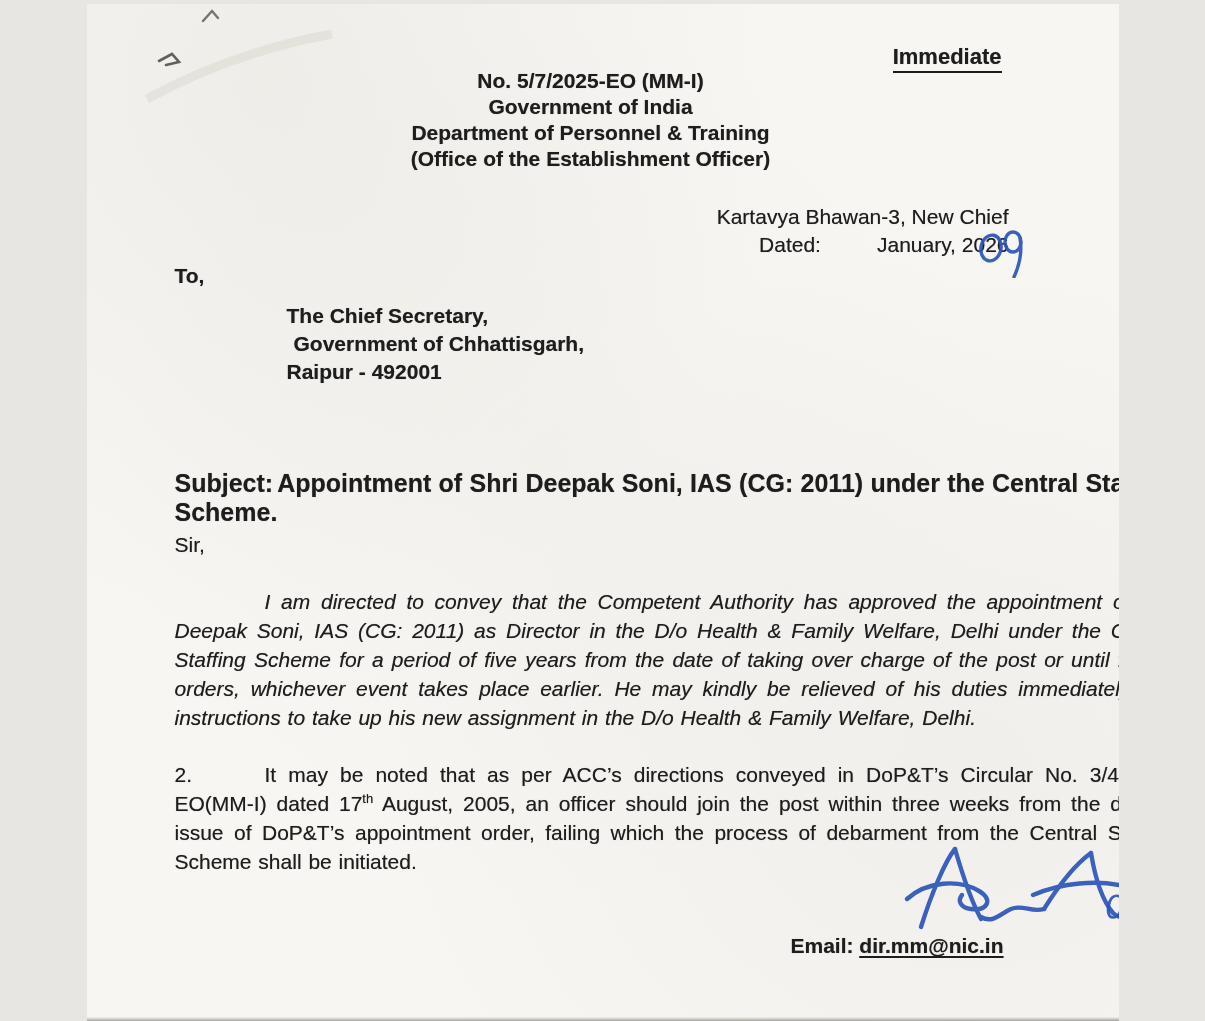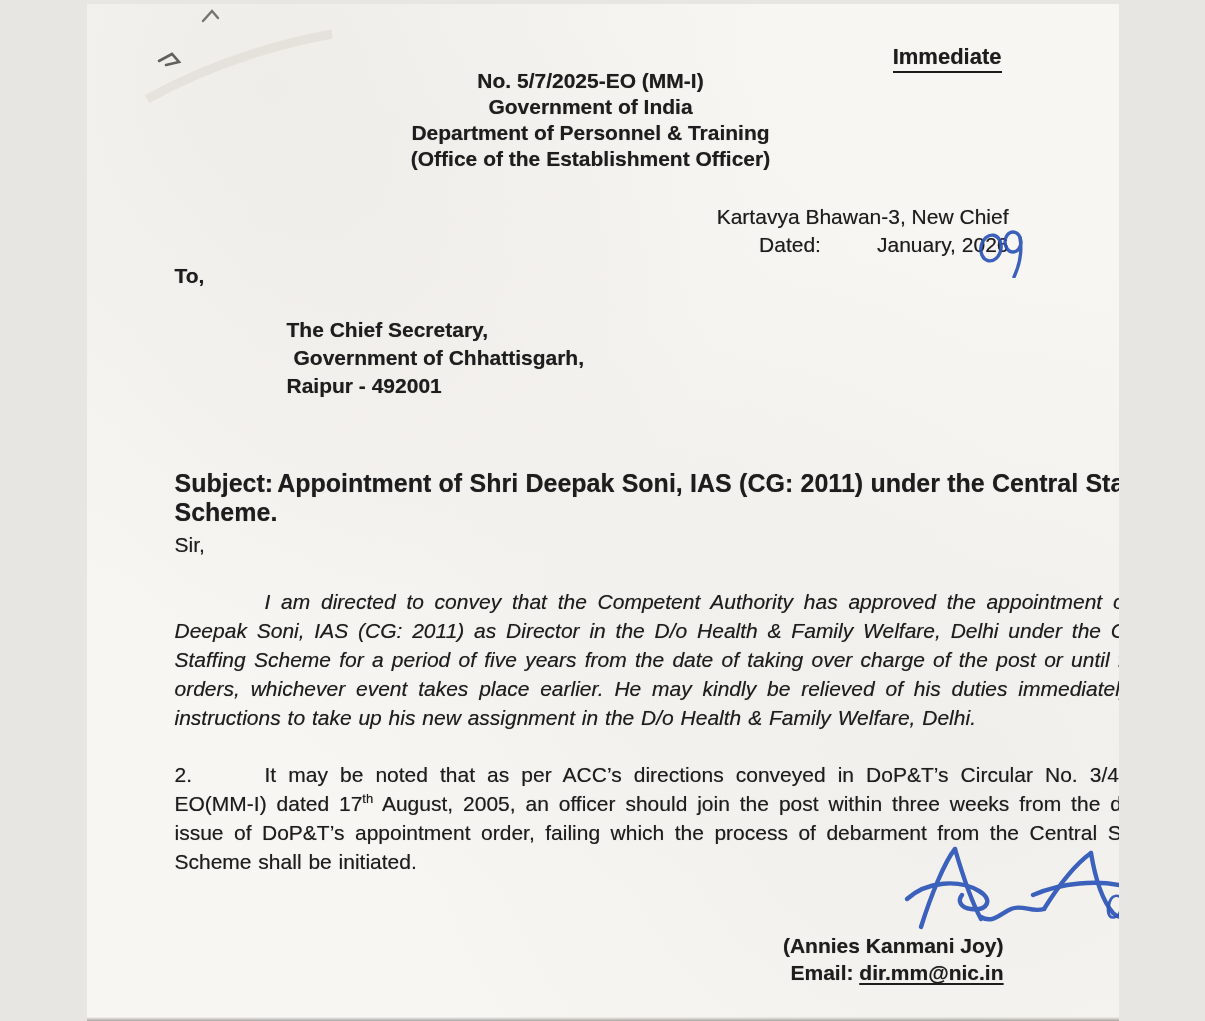--- a/index.html
+++ b/index.html
@@ -31,21 +31,21 @@
   .place-date{
     position:absolute; top:199px; right:110px;
     text-align:right; font-size:21px; line-height:28px;
   }
   .dated-line{ white-space:nowrap; }
   .day-gap{ display:inline-block; width:56px; }
 
   .hand-day{ position:absolute; top:222px; left:888px; }
   .to-label{ position:absolute; top:260px; left:88px; font-size:21px; font-weight:700;text-align:right; }
   .recipient{
-    position:absolute; top:312px; left:200px;
+    position:absolute; top:298px; left:200px;
     font-size:21px; font-weight:700; line-height:28px;
   }
   .recipient .addr-line{ display:block; }
   .recipient .addr-line:nth-child(2){ padding-left:7px; }
 
   .subject{
     position:absolute; top:440px; left:88px; width:1004px;
     font-size:25px; font-weight:700; line-height:29px;
     text-align:justify;
   }
@@ -141,21 +141,20 @@
     <g fill="#2d55b8" font-family="DejaVu Sans, sans-serif" font-style="italic" opacity="0.92" transform="rotate(-3 280 70)">
       <text x="206" y="76" font-size="32">09</text>
       <line x1="254" y1="38" x2="246" y2="84" stroke="#2d55b8" stroke-width="3.6" stroke-linecap="round"></line>
       <text x="262" y="80" font-size="30">01</text>
       <line x1="306" y1="42" x2="298" y2="88" stroke="#2d55b8" stroke-width="3.6" stroke-linecap="round"></line>
       <text x="314" y="86" font-size="30">26</text>
     </g>
   </svg>
 
   <div class="sig-block txt">
-    <div>(Annies Kanmani Joy)</div>
     <div>
       <span>Email:</span>
       <span class="email-addr">dir.mm@nic.in</span>
     </div>
   </div>
 
   <div class="bottom-edge"></div>
 
 </div>
 

